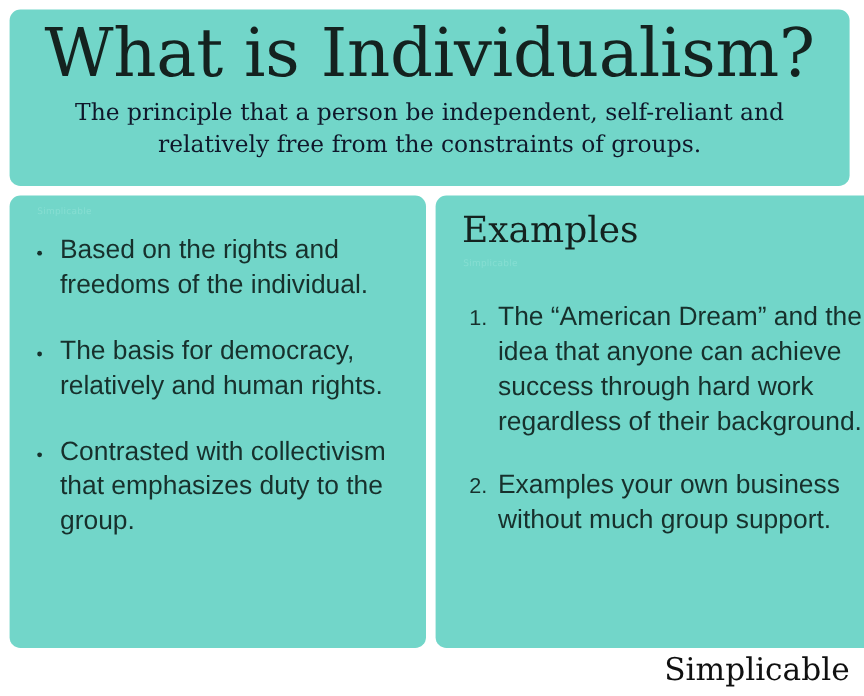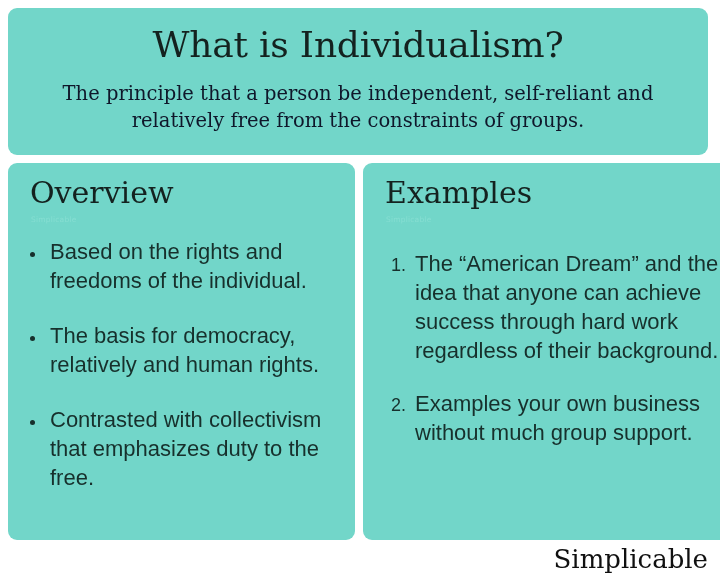--- a/index.html
+++ b/index.html
@@ -34,21 +34,21 @@
     background: #72d6c9;
     border-radius: 9px;
     box-sizing: border-box;
     padding: 6px 26px 0 26px;
     text-align: center;
   }
   .main-title {
     margin: 0;
     padding: 0;
     font-family: "DejaVu Serif", "Liberation Serif", serif;
-    font-size: 36px;
+    font-size: 56px;
     line-height: 62px;
     font-weight: 400;
     color: #14221f;
     letter-spacing: -0.2px;
     white-space: nowrap;
   }
   .subtitle {
     margin: 4px auto 0 auto;
     width: 634px;
     font-family: "DejaVu Serif", "Liberation Serif", serif;
@@ -125,26 +125,25 @@
 <body>
 
 <div class="infographic">
 
   <div class="header-card">
     <h1 class="main-title">What is Individualism?</h1>
     <p class="subtitle">The principle that a person be independent, self-reliant and relatively free from the constraints of groups.</p>
   </div>
 
   <div class="col-card col-left">
-    <h2 class="section-title">Overview</h2>
     <div class="watermark">Simplicable</div>
     <ul class="content-list">
       <li>Based on the rights and freedoms of the individual.</li>
       <li>The basis for democracy, relatively and human rights.</li>
-      <li>Contrasted with collectivism that emphasizes duty to the free.</li>
+      <li>Contrasted with collectivism that emphasizes duty to the group.</li>
     </ul>
   </div>
 
   <div class="col-card col-right">
     <h2 class="section-title">Examples</h2>
     <div class="watermark">Simplicable</div>
     <ol class="content-list">
       <li>The “American Dream” and the idea that anyone can achieve success through hard work regardless of their background.</li>
       <li>Examples your own business without much group support.</li>
     </ol>

